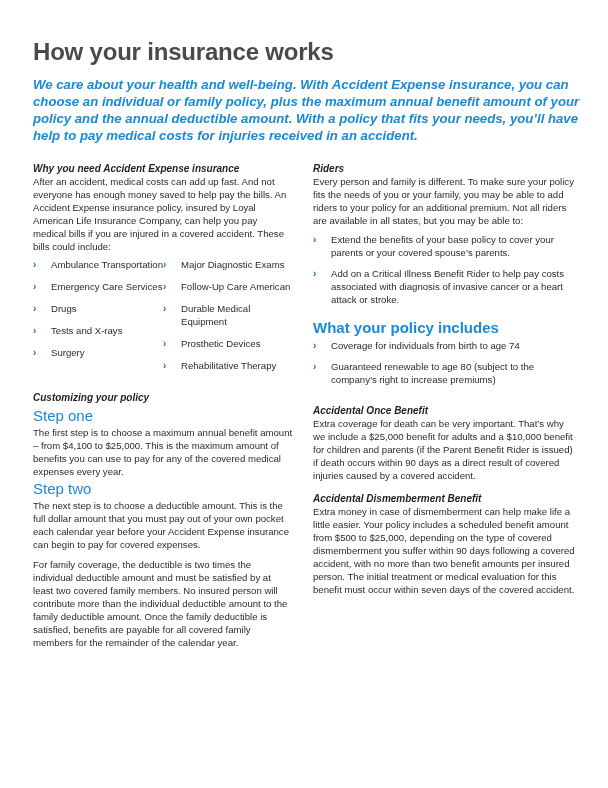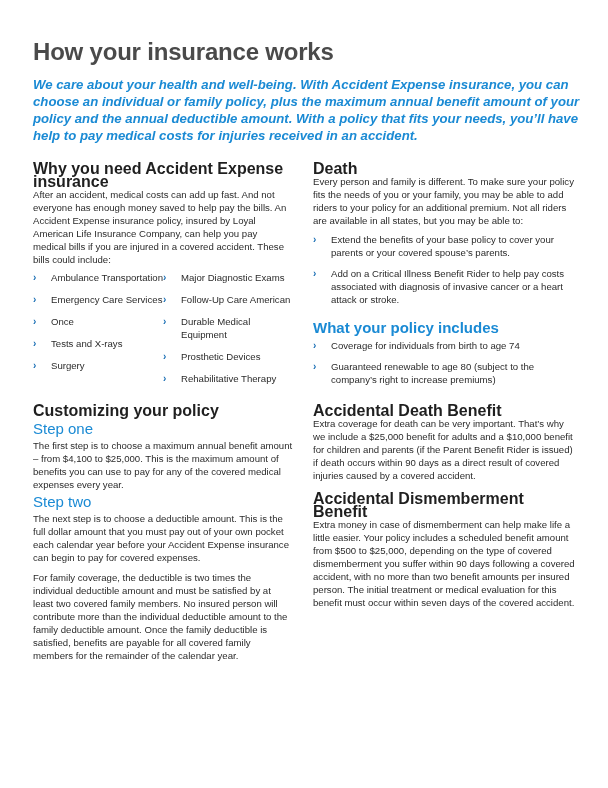--- a/index.html
+++ b/index.html
@@ -14,21 +14,21 @@
     position: absolute; left: 33px; top: 30px;
     font-size: 24px; font-weight: bold; color: #4a4a4a; letter-spacing: -0.2px;
   }
   .intro {
     position: absolute; left: 33px; top: 68px; width: 560px;
     font-size: 13.2px; line-height: 17px; font-weight: bold; color: #1a8ad4; font-style: italic;
   }
   .col { position: absolute; top: 154px; font-size: 9.6px; line-height: 13px; color: #2b2b2b; }
   .col-left { left: 33px; width: 260px; }
   .col-right { left: 313px; width: 265px; }
-  .h3 { font-weight: bold; font-size: 16px; line-height: 13px; color: #1f1f1f; }
+  .h3 { font-weight: bold; font-size: 10px; line-height: 13px; color: #1f1f1f; font-style: italic; }
   .h-blue { font-weight: bold; font-size: 15px; line-height: 16px; color: #1a8ad4; }
   .step { color: #1a8ad4; font-size: 15px; line-height: 13px; }
   p { margin: 0; }
   .chev {
     display: inline-block; width: 12px; color: #1a6fb5; font-weight: bold;
     font-size: 10px; flex: 0 0 18px;
   }
   .bullet-row { display: flex; align-items: flex-start; }
   .bullet-row .txt { flex: 1; }
   .grid2 { display: flex; margin-top: 5px; }
@@ -52,21 +52,21 @@
           <div class="bullet-row">
               <span class="chev">›</span>
               <span class="txt">Ambulance Transportation</span>
             </div>
           <div class="bullet-row">
               <span class="chev">›</span>
               <span class="txt">Emergency Care Services</span>
             </div>
           <div class="bullet-row">
               <span class="chev">›</span>
-              <span class="txt">Once</span>
+              <span class="txt">Drugs</span>
             </div>
           <div class="bullet-row">
               <span class="chev">›</span>
               <span class="txt">Tests and X-rays</span>
             </div>
           <div class="bullet-row">
               <span class="chev">›</span>
               <span class="txt">Surgery</span>
             </div>
         </div>
@@ -100,21 +100,21 @@
       <div class="step" style="margin-top:5px;">Step one</div>
       <p style="margin-top:4px;">The first step is to choose a maximum annual benefit amount – from $4,100 to $25,000. This is the maximum amount of benefits you can use to pay for any of the covered medical expenses every year.</p>
       <div class="step" style="margin-top:4px;">Step two</div>
       <p style="margin-top:4px;">The next step is to choose a deductible amount. This is the full dollar amount that you must pay out of your own pocket each calendar year before your Accident Expense insurance can begin to pay for covered expenses.</p>
       <p style="margin-top:7px;">For family coverage, the deductible is two times the individual deductible amount and must be satisfied by at least two covered family members. No insured person will contribute more than the individual deductible amount to the family deductible amount. Once the family deductible is satisfied, benefits are payable for all covered family members for the remainder of the calendar year.</p>
     </div>
   </div>
 
   <div class="col col-right">
     <div>
-      <div class="h3">Death</div>
+      <div class="h3">Riders</div>
       <p>Every person and family is different. To make sure your policy fits the needs of you or your family, you may be able to add riders to your policy for an additional premium. Not all riders are available in all states, but you may be able to:</p>
       <div class="bullet-row" style="margin-top:6px;">
           <span class="chev">›</span>
           <span class="txt">Extend the benefits of your base policy to cover your parents or your covered spouse’s parents.</span>
         </div>
       <div class="bullet-row" style="margin-top:8px;">
           <span class="chev">›</span>
           <span class="txt">Add on a Critical Illness Benefit Rider to help pay costs associated with diagnosis of invasive cancer or a heart attack or stroke.</span>
         </div>
     </div>
@@ -125,21 +125,21 @@
           <span class="chev">›</span>
           <span class="txt">Coverage for individuals from birth to age 74</span>
         </div>
       <div class="bullet-row" style="margin-top:8px;">
           <span class="chev">›</span>
           <span class="txt">Guaranteed renewable to age 80 (subject to the company’s right to increase premiums)</span>
         </div>
     </div>
 
     <div style="margin-top:18px;">
-      <div class="h3">Accidental Death Benefit</div>
+      <div class="h3">Accidental Once Benefit</div>
       <p>Extra coverage for death can be very important. That’s why we include a $25,000 benefit for adults and a $10,000 benefit for children and parents (if the Parent Benefit Rider is issued) if death occurs within 90 days as a direct result of covered injuries caused by a covered accident.</p>
     </div>
 
     <div style="margin-top:10px;">
       <div class="h3">Accidental Dismemberment Benefit</div>
       <p>Extra money in case of dismemberment can help make life a little easier. Your policy includes a scheduled benefit amount from $500 to $25,000, depending on the type of covered dismemberment you suffer within 90 days following a covered accident, with no more than two benefit amounts per insured person. The initial treatment or medical evaluation for this benefit must occur within seven days of the covered accident.</p>
     </div>
   </div>
 </div>
 

